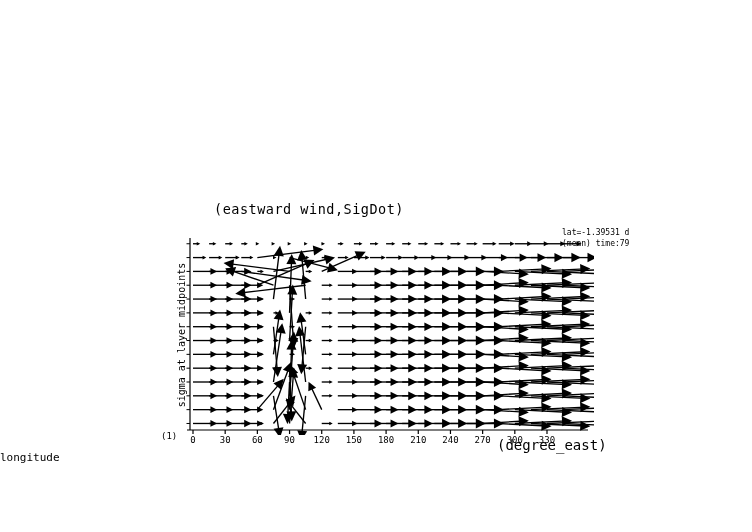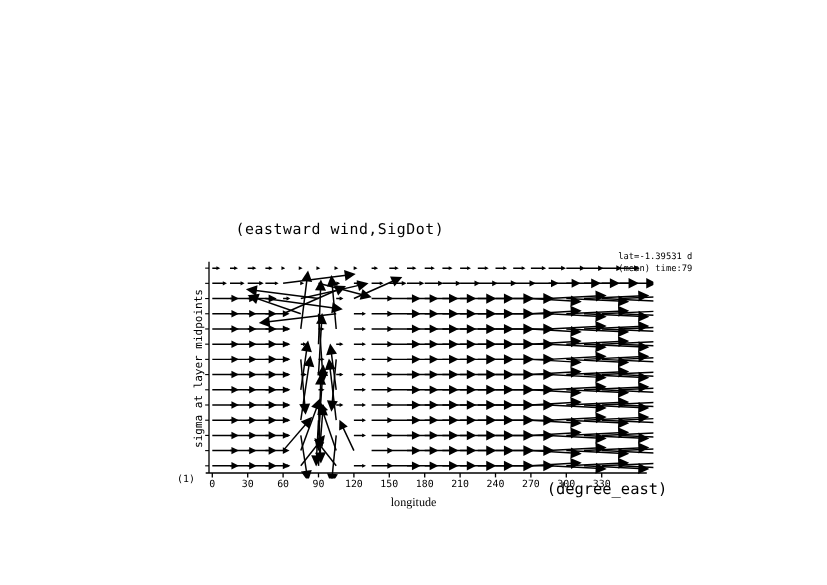--- a/index.html
+++ b/index.html
@@ -13,21 +13,21 @@
   }
   .annot{position:absolute;font-size:8px;white-space:nowrap;}
   .annot-lat{left:562px;top:228px;text-align:center;}
   .annot-time{left:562px;top:239px;}
   .ylabel{
     position:absolute;left:181px;top:335px;white-space:nowrap;font-size:10px;
     transform:translate(-50%,-50%) rotate(-90deg);
   }
   .ybottom{position:absolute;left:161px;top:431px;font-size:9px;}
   .xunit{position:absolute;left:497px;top:437px;font-size:14px;}
-  .xlabel{position:absolute;left:0;top:451px;width:752px;text-align:center;font-size:11px;font-family:Liberation Serif, serif;}
+  .xlabel{position:absolute;left:0;top:451px;width:752px;text-align:left;font-size:11px;}
   svg{position:absolute;left:0;top:0;}
 </style>
 </head>
 <body>
 
 <div class="canvas">
   <div class="title">(eastward wind,SigDot)</div>
   <div class="annot annot-lat">lat=-1.39531 d</div>
   <div class="annot annot-time">(mean) time:79</div>
   <div class="ylabel">sigma at layer midpoints</div>

